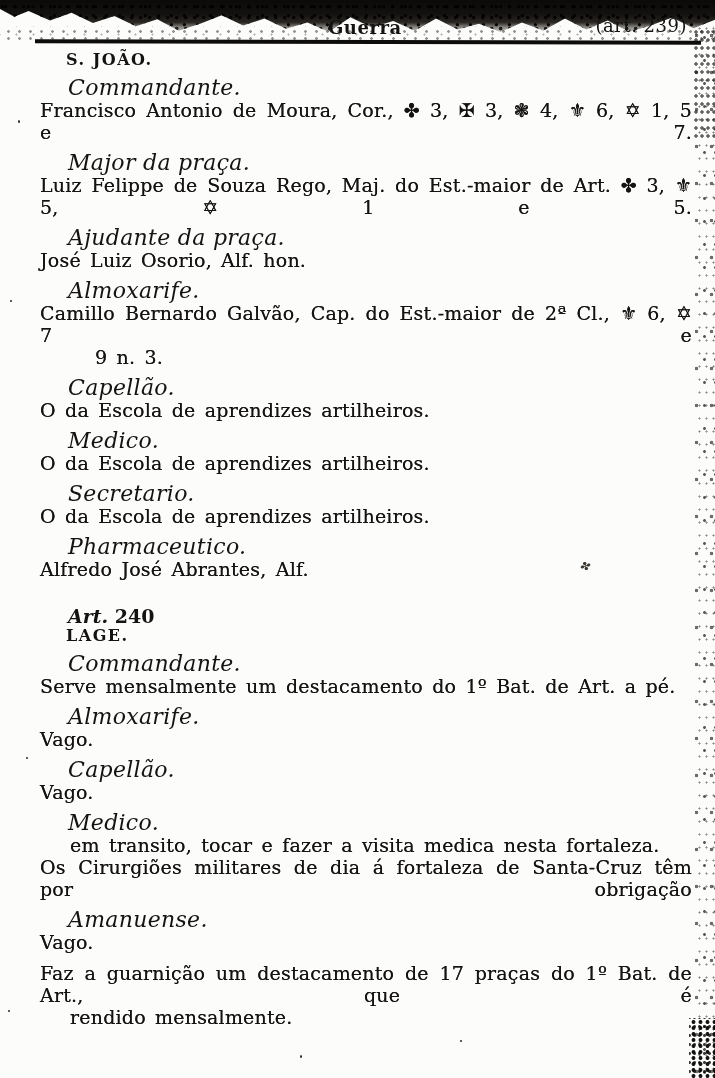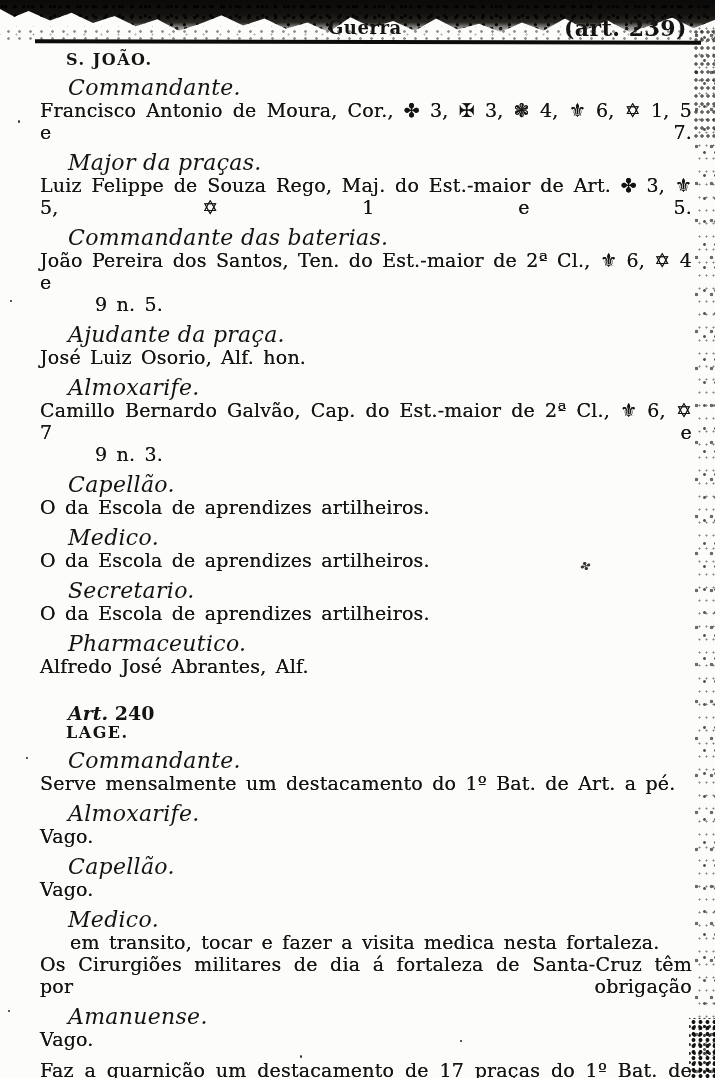--- a/index.html
+++ b/index.html
@@ -62,21 +62,21 @@
     font-size:11px;color:#3a352e;transform:rotate(-18deg) scaleX(1.2);
     font-family:"DejaVu Sans",sans-serif;
   }
   
   .header-title{
     position:absolute;top:17px;left:328px;
     font-size:18px;font-weight:bold;letter-spacing:.5px;
   }
   .header-art-ref{
     position:absolute;top:15px;right:28px;
-    font-size:22px;font-weight:bold;letter-spacing:.5px;
+    font-size:18px;font-weight:normal;letter-spacing:.5px;
   }
   .header-rule{
     position:absolute;top:40px;left:35px;right:14px;height:4px;
     background:#0d0c0a;
     box-shadow:0 6px 0 -4px rgba(25,22,18,.5);
     transform:rotate(.15deg);
   }
   
   .content{
     position:absolute;top:52px;left:40px;width:652px;
@@ -135,29 +135,24 @@
 
     <section>
       <div class="art-place">S. JOÃO.</div>
 
       <div class="entry">
         <div class="entry-title">Commandante.</div>
         <div class="line fill">Francisco Antonio de Moura, Cor., ✤ 3, ✠ 3, ❃ 4, ⚜ 6, ✡ 1, 5 e 7.</div>
       </div>
 
       <div class="entry">
-        <div class="entry-title">Major da praças.</div>
+        <div class="entry-title">Major da praça.</div>
         <div class="line fill">Luiz Felippe de Souza Rego, Maj. do Est.-maior de Art. ✤ 3, ⚜ 5, ✡ 1 e 5.</div>
       </div>
 
-      <div class="entry">
-        <div class="entry-title">Commandante das baterias.</div>
-        <div class="line fill">João Pereira dos Santos, Ten. do Est.-maior de 2ª Cl., ⚜ 6, ✡ 4 e</div>
-        <div class="line indent-lg">9 n. 5.</div>
-      </div>
 
       <div class="entry">
         <div class="entry-title">Ajudante da praça.</div>
         <div class="line">José Luiz Osorio, Alf. hon.</div>
       </div>
 
       <div class="entry">
         <div class="entry-title">Almoxarife.</div>
         <div class="line fill">Camillo Bernardo Galvão, Cap. do Est.-maior de 2ª Cl., ⚜ 6, ✡ 7 e</div>
         <div class="line indent-lg">9 n. 3.</div>

